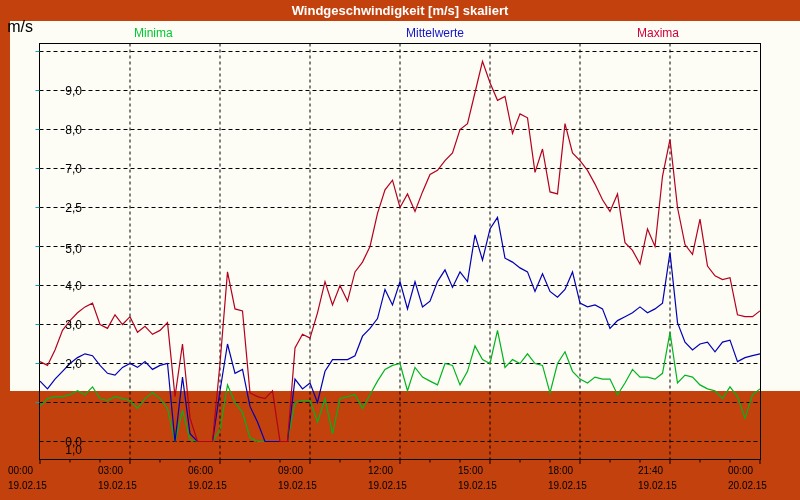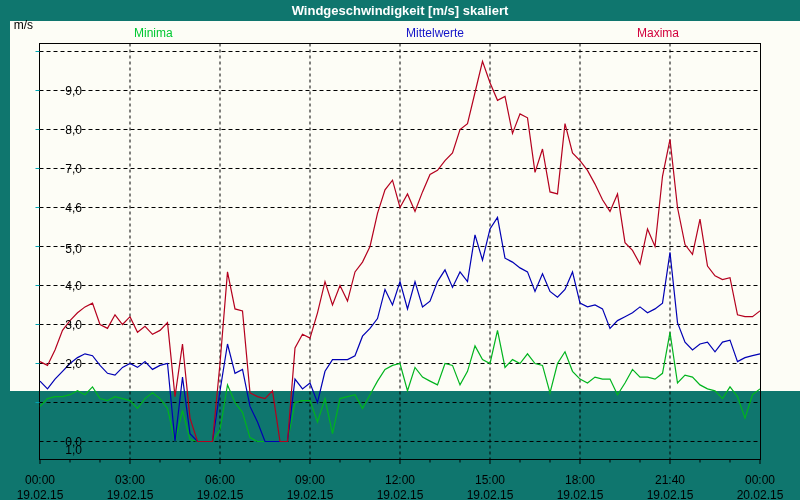--- a/index.html
+++ b/index.html
@@ -1,30 +1,30 @@
 <!DOCTYPE html>
 <html><head>
 <meta charset="utf-8">
 <style>
   html,body{margin:0;padding:0;}
   body{width:800px;height:500px;overflow:hidden;font-family:"Liberation Sans",sans-serif;}
-  .frame{position:absolute;left:0;top:0;width:800px;height:500px;background:#0f766e;}
+  .frame{position:absolute;left:0;top:0;width:800px;height:500px;background:#c2410c;}
   .titlebar{position:absolute;left:0;top:0;width:800px;height:21px;line-height:21px;
     text-align:center;color:#ffffff;font-size:13px;font-weight:bold;}
   .content{position:absolute;left:10px;top:21px;width:794px;height:370px;background:#fdfdf6;}
   .legend{position:absolute;left:0;top:5px;width:794px;height:14px;font-size:12px;}
   .legend span{position:absolute;white-space:nowrap;}
   .legend span:nth-child(1){left:124px;}
   .legend span:nth-child(2){left:364px;margin-left:32px;}
   .legend span:nth-child(3){left:627px;}
   .unit{position:absolute;left:3px;top:18px;width:30px;text-align:right;
-    font-size:12px;color:#000;}
+    font-size:16px;color:#000;}
   svg{position:absolute;left:0;top:0;}
   .ylab{position:absolute;width:30px;text-align:right;font-size:12px;color:#000;padding-left:48px;}
-  .xlab{position:absolute;width:64px;text-align:center;font-size:12px;color:#000;white-space:nowrap;margin-top:8px;}
+  .xlab{position:absolute;width:64px;font-size:10px;color:#000;white-space:nowrap;}
 </style>
 </head>
 <body>
 
 <div class="frame">
   <div class="titlebar">
     <span>Windgeschwindigkeit [m/s] skaliert</span>
   </div>
   <div class="content">
     <div class="legend">
@@ -93,21 +93,21 @@
       <polyline points="40.0,381.1 47.5,388.9 55.0,379.1 62.5,371.3 70.0,363.5 77.5,357.6 85.0,353.8 92.5,355.7 100.0,365.4 107.5,373.3 115.0,375.2 122.5,367.4 130.0,363.5 137.5,367.4 145.0,361.6 152.5,369.4 160.0,365.4 167.5,363.5 175.0,441.5 182.5,377.1 190.0,433.7 197.5,441.5 205.0,441.5 212.5,441.5 220.0,390.8 227.5,344.0 235.0,373.3 242.5,369.4 250.0,406.4 257.5,422.0 265.0,441.5 272.5,441.5 280.0,441.5 287.5,441.5 295.0,379.1 302.5,388.9 310.0,383.0 317.5,402.5 325.0,371.3 332.5,359.6 340.0,359.6 347.5,359.6 355.0,355.7 362.5,336.2 370.0,328.4 377.5,318.6 385.0,289.4 392.5,305.0 400.0,281.6 407.5,308.9 415.0,281.6 422.5,306.9 430.0,301.1 437.5,281.6 445.0,269.9 452.5,287.4 460.0,271.9 467.5,281.6 475.0,234.8 482.5,260.1 490.0,228.9 497.5,217.3 505.0,258.2 512.5,262.1 520.0,267.9 527.5,271.9 535.0,291.4 542.5,273.8 550.0,291.4 557.5,297.2 565.0,289.4 572.5,271.9 580.0,303.1 587.5,306.9 595.0,305.0 602.5,308.9 610.0,328.4 617.5,320.6 625.0,316.7 632.5,312.8 640.0,306.9 647.5,312.8 655.0,308.9 662.5,303.1 670.0,252.4 677.5,322.6 685.0,342.1 692.5,349.9 700.0,344.0 707.5,342.1 715.0,351.8 722.5,342.1 730.0,340.1 737.5,361.6 745.0,357.6 752.5,355.7 760.0,353.8" fill="none" stroke="#0000b4" stroke-width="1.2"></polyline>
       <polyline points="40.0,361.6 47.5,365.4 55.0,349.9 62.5,330.4 70.0,320.6 77.5,312.8 85.0,306.9 92.5,303.1 100.0,324.5 107.5,328.4 115.0,314.8 122.5,324.5 130.0,316.7 137.5,332.3 145.0,326.4 152.5,334.3 160.0,330.4 167.5,322.6 175.0,396.6 182.5,344.0 190.0,418.1 197.5,441.5 205.0,441.5 212.5,441.5 220.0,363.5 227.5,271.9 235.0,308.9 242.5,310.9 250.0,392.8 257.5,396.6 265.0,398.6 272.5,390.8 280.0,441.5 287.5,441.5 295.0,347.9 302.5,334.3 310.0,338.1 317.5,312.8 325.0,281.6 332.5,305.0 340.0,285.5 347.5,301.1 355.0,271.9 362.5,262.1 370.0,246.5 377.5,213.4 385.0,189.9 392.5,180.2 400.0,207.5 407.5,193.9 415.0,211.4 422.5,191.9 430.0,174.4 437.5,170.4 445.0,160.7 452.5,152.9 460.0,129.5 467.5,123.6 475.0,92.5 482.5,61.3 490.0,82.7 497.5,100.3 505.0,96.4 512.5,133.4 520.0,113.9 527.5,117.8 535.0,172.4 542.5,149.0 550.0,191.9 557.5,193.9 565.0,123.6 572.5,152.9 580.0,160.7 587.5,170.4 595.0,184.1 602.5,199.7 610.0,211.4 617.5,193.9 625.0,242.6 632.5,250.4 640.0,264.1 647.5,228.9 655.0,246.5 662.5,176.3 670.0,139.3 677.5,207.5 685.0,244.6 692.5,254.3 700.0,219.2 707.5,266.0 715.0,275.8 722.5,279.6 730.0,277.7 737.5,314.8 745.0,316.7 752.5,316.7 760.0,310.9" fill="none" stroke="#b4001e" stroke-width="1.2"></polyline>
     </svg>
   <div id="ylabels">
       <div class="ylab" style="left: 4px; top: 434.5px;">0,0</div>
       <div class="ylab" style="left: 4px; top: 395.5px; margin-top: 47px;">1,0</div>
       <div class="ylab" style="left: 4px; top: 356.5px;">2,0</div>
       <div class="ylab" style="left: 4px; top: 317.5px;">3,0</div>
       <div class="ylab" style="left: 4px; top: 278.5px;">4,0</div>
       <div class="ylab" style="left: 4px; top: 226px; margin-top: 16px;">5,0</div>
-      <div class="ylab" style="left: 4px; top: 200.5px;">4,6</div>
+      <div class="ylab" style="left: 4px; top: 200.5px;">2,5</div>
       <div class="ylab" style="left: 4px; top: 161.5px;">7,0</div>
       <div class="ylab" style="left: 4px; top: 122.5px;">8,0</div>
       <div class="ylab" style="left: 4px; top: 83.5px;">9,0</div>
     </div>
   <div id="xlabels">
       <div class="xlab" style="left: 8px; top: 465px;">00:00</div>
       <div class="xlab" style="left: 8px; top: 480px;">19.02.15</div>
       <div class="xlab" style="left: 98px; top: 465px;">03:00</div>
       <div class="xlab" style="left: 98px; top: 480px;">19.02.15</div>
       <div class="xlab" style="left: 188px; top: 465px;">06:00</div>

